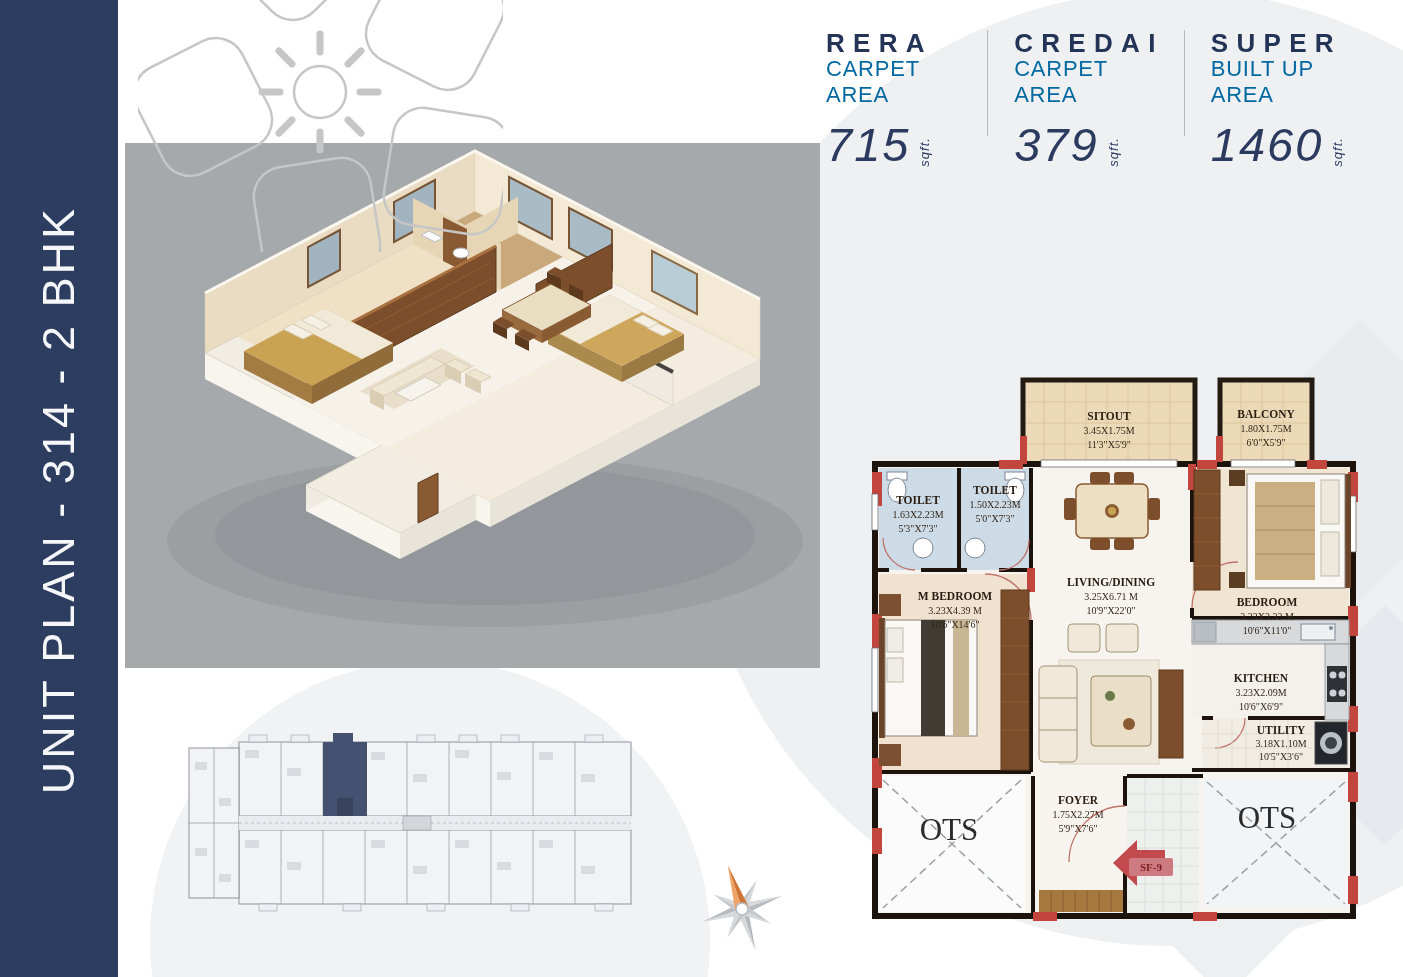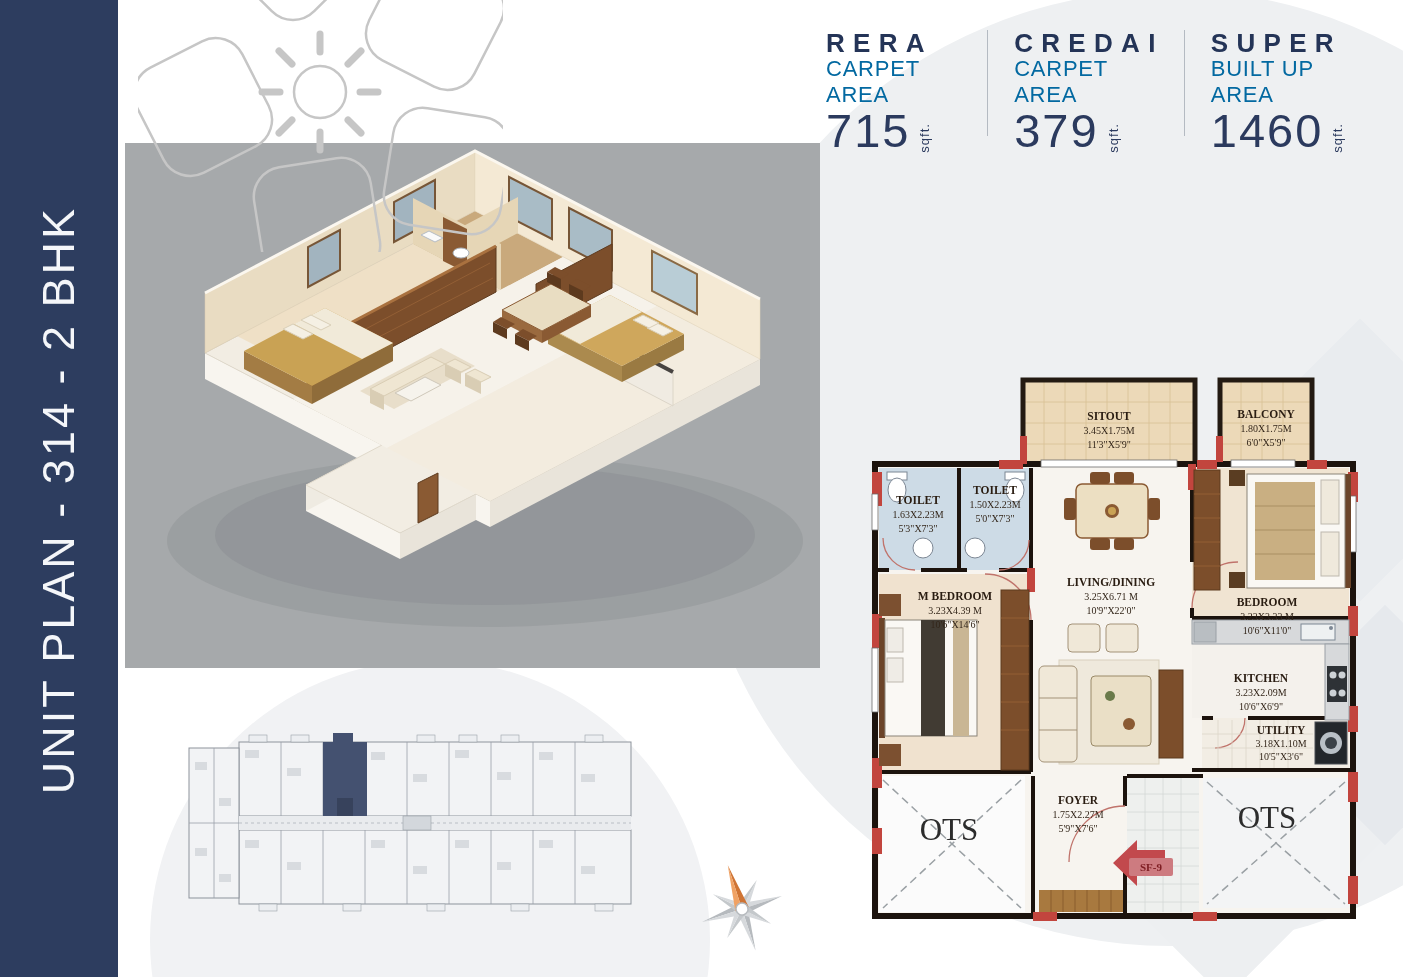--- a/index.html
+++ b/index.html
@@ -19,21 +19,21 @@
   .sidebar-title{position:absolute;left:0;top:190px;width:118px;height:620px;display:flex;
         align-items:center;justify-content:center;}
   .sidebar-title span{writing-mode:vertical-rl;transform:rotate(180deg);color:#f4f6f9;
         font-size:45px;font-weight:300;letter-spacing:3px;white-space:nowrap;}
   
   .stats{position:absolute;left:818px;top:30px;width:562px;height:106px;display:flex;z-index:30;}
   .stat{padding:0 20px 0 8px;display:flex;flex-direction:column;}
   .stat+.stat{border-left:1.5px solid #b4bac2;padding-left:26px;}
   .stat-title{color:#243457;font-size:26px;font-weight:bold;letter-spacing:.32em;line-height:1;}
   .stat-sub{color:#0369a1;font-size:22px;letter-spacing:.035em;margin-top:0;}
-  .stat-valrow{display:flex;align-items:flex-end;margin-top:1px;}
+  .stat-valrow{display:flex;align-items:flex-end;margin-top:15px;font-style:italic;}
   .stat-value{color:#2b3a5e;font-size:47px;font-weight:100;letter-spacing:2px;line-height:.95;}
   .stat-unit{color:#2b3a5e;font-size:13px;letter-spacing:.08em;writing-mode:vertical-rl;
         transform:rotate(180deg);margin-left:7px;margin-bottom:1px;}
   
   .render3d{position:absolute;left:125px;top:143px;width:695px;height:525px;background:#a6a9ab;z-index:10;}
   .flower{position:absolute;left:138px;top:-48px;width:365px;height:300px;z-index:20;}
   .keyplan{position:absolute;left:183px;top:728px;width:465px;height:195px;z-index:15;}
   .compass{position:absolute;left:695px;top:855px;width:100px;height:110px;z-index:15;}
   .floorplan{position:absolute;left:863px;top:376px;width:507px;height:552px;z-index:15;}
   

